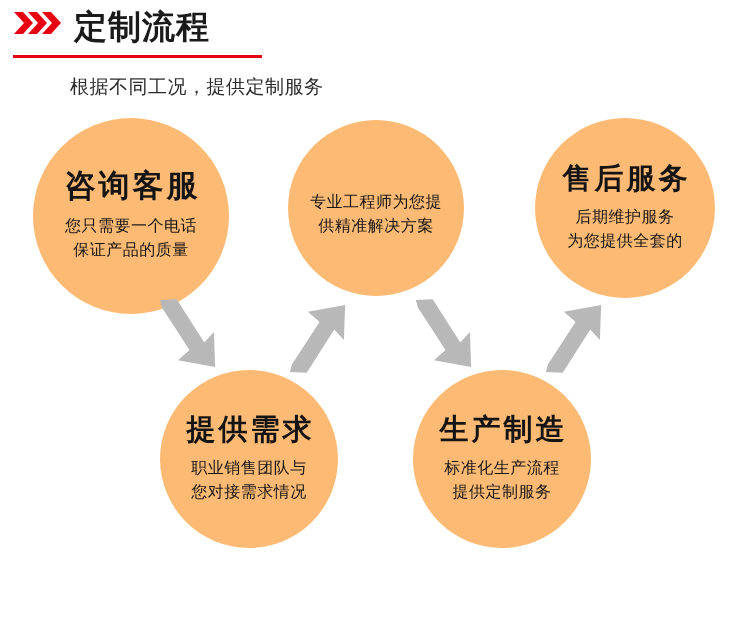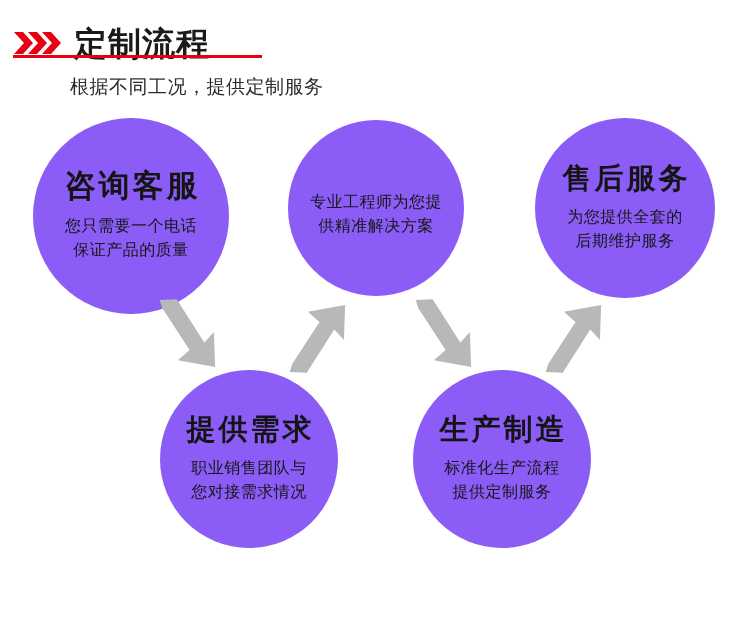--- a/index.html
+++ b/index.html
@@ -25,23 +25,23 @@
   .header {
     position: absolute;
     left: 0;
     top: 0;
     width: 750px;
     height: 105px;
   }
   .header-row {
     position: absolute;
     left: 14px;
-    top: 21px;
+    top: 10px;
     display: flex;
-    align-items: center;
+    align-items: flex-start;
     height: 44px;
   }
   .chevrons {
     display: block;
     margin-right: 12px;
     line-height: 0;
   }
   .title-text {
     font-family: "Liberation Sans", "DejaVu Sans", sans-serif;
     font-size: 33px;
@@ -69,21 +69,21 @@
     color: #2b2b2b;
     letter-spacing: 0.5px;
     white-space: nowrap;
     margin-left: 44px;
   }
 
   
   .node {
     position: absolute;
     border-radius: 50%;
-    background: #8b5cf6;
+    background: #fdba74;
     display: flex;
     flex-direction: column;
     align-items: center;
     justify-content: center;
     box-sizing: border-box;
     text-align: center;
   }
   .node-title {
     font-family: "Liberation Serif", "DejaVu Serif", serif;
     font-weight: 700;
@@ -162,22 +162,22 @@
   <div class="node" id="node-2">
     <div class="node-desc">
       <span>专业工程师为您提</span>
       <span>供精准解决方案</span>
     </div>
   </div>
 
   <div class="node" id="node-3">
     <div class="node-title">售后服务</div>
     <div class="node-desc">
+      <span>后期维护服务</span>
       <span>为您提供全套的</span>
-      <span>后期维护服务</span>
     </div>
   </div>
 
   <div class="node" id="node-4">
     <div class="node-title">提供需求</div>
     <div class="node-desc">
       <span>职业销售团队与</span>
       <span>您对接需求情况</span>
     </div>
   </div>

